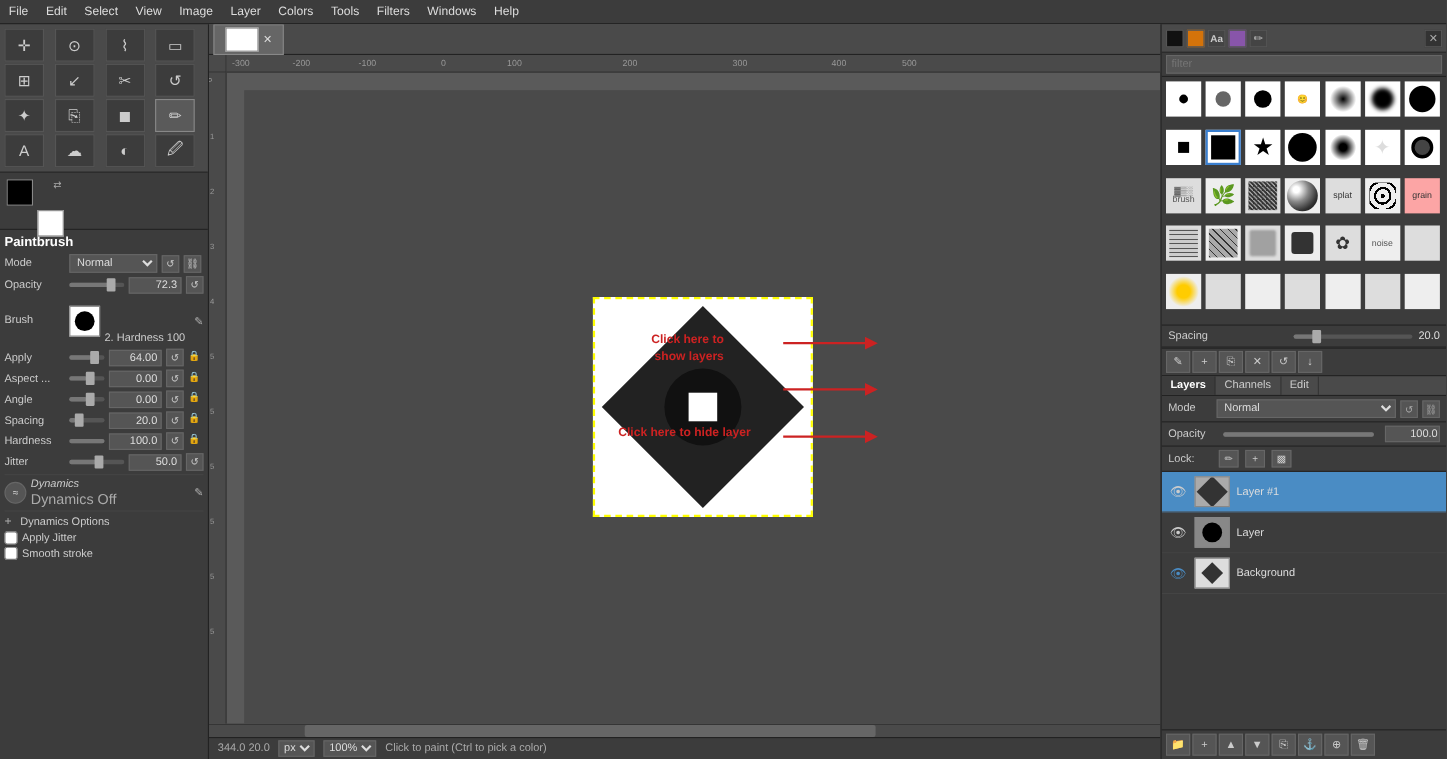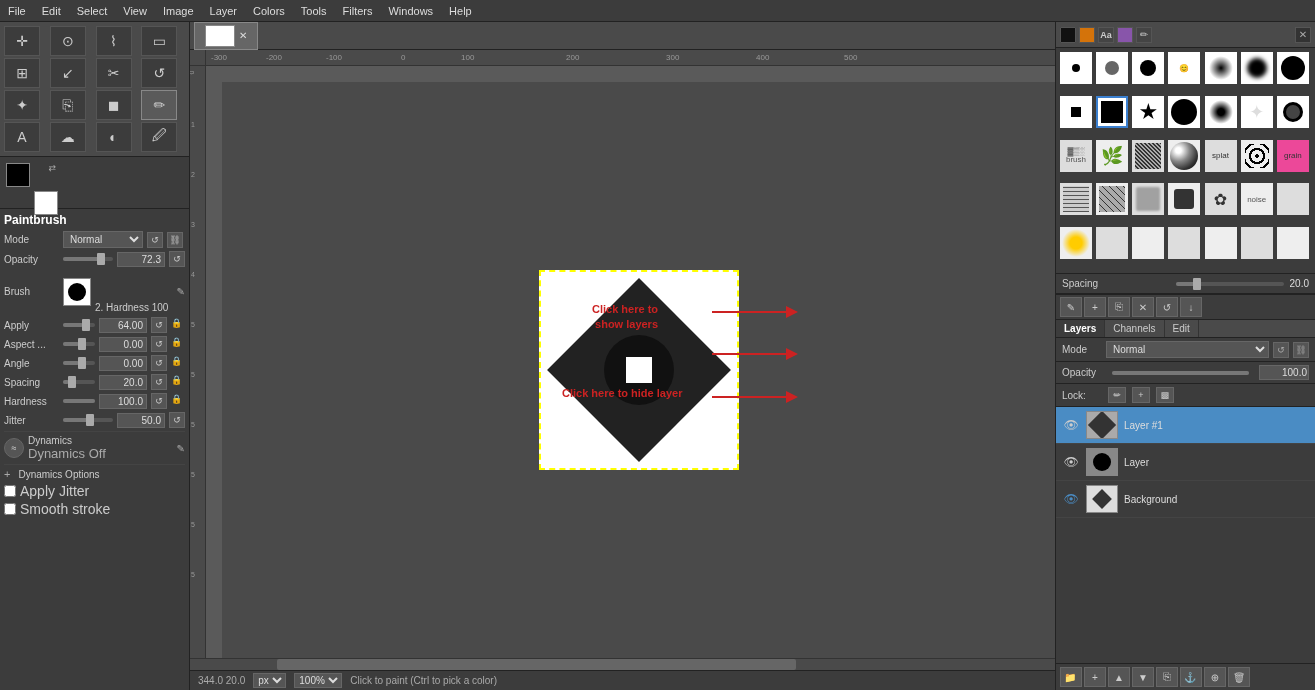--- a/index.html
+++ b/index.html
@@ -38,21 +38,21 @@
     .brush-row { display: flex; align-items: center; margin-bottom: 4px; gap: 4px; }
     .brush-preview { width: 28px; height: 28px; background: #fff; border: 1px solid #888; display: flex; align-items: center; justify-content: center; }
     .brush-info { font-size: 10px; color: #ccc; flex: 1; margin-top: 32px; }
     .edit-btn { font-size: 10px; color: #aaa; cursor: pointer; }
 
     .dynamics-row { display: flex; align-items: center; margin-bottom: 2px; gap: 4px; }
     .dynamics-icon { width: 20px; height: 20px; background: #555; border: 1px solid #666; border-radius: 50%; display: flex; align-items: center; justify-content: center; font-size: 9px; }
 
     .checkbox-row { display: flex; align-items: center; gap: 4px; margin-bottom: 2px; }
     .checkbox-row input[type=checkbox] { width: 12px; height: 12px; }
-    .checkbox-label { font-size: 14px; color: #ccc; }
+    .checkbox-label { font-size: 10px; color: #ccc; }
 
     .plus-btn { font-size: 11px; color: #aaa; margin-right: 4px; cursor: pointer; }
 
     
     #canvas-area { flex: 1; display: flex; flex-direction: column; background: #5a5a5a; overflow: hidden; }
     #canvas-tabs { height: 28px; background: #4a4a4a; display: flex; align-items: center; padding: 0 4px; border-bottom: 1px solid #222; }
     .canvas-tab { background: #666; border: 1px solid #888; padding: 2px 10px; font-size: 10px; color: #ddd; display: flex; align-items: center; gap: 4px; cursor: pointer; }
     .canvas-tab-preview { width: 30px; height: 22px; background: #fff; border: 1px solid #888; display: inline-block; }
     #h-ruler { height: 16px; background: #4a4a4a; border-bottom: 1px solid #333; display: flex; align-items: center; overflow: hidden; position: relative; }
     #v-ruler { width: 16px; background: #4a4a4a; border-right: 1px solid #333; position: absolute; left: 0; top: 0; bottom: 0; }
@@ -266,21 +266,21 @@
         </div>
         <input class="option-input" type="text" value="50.0" style="">
         <div class="reset-btn">↺</div>
       </div>
 
       <div class="separator"></div>
 
       <div class="dynamics-row">
         <div class="dynamics-icon">≈</div>
         <div style="flex:1;">
-          <div style="font-size:10px; color:#ccc;">Dynamics</div>
+          <div style="font-size:10px; color:#ccc;font-style:italic;">Dynamics</div>
           <div style="font-size:13px; color:#aaa;">Dynamics Off</div>
         </div>
         <span class="edit-btn">✎</span>
       </div>
 
       <div class="separator"></div>
 
       <div class="option-row">
         <span class="plus-btn">+</span>
         <span style="font-size:10px; color:#ccc;">Dynamics Options</span>
@@ -313,21 +313,21 @@
         <div style="width:16px; height:16px; background:#4a4a4a; border-right:1px solid #333; border-bottom:1px solid #333; flex-shrink:0;"></div>
         <div id="h-ruler" style="flex:1; background:#4a4a4a; border-bottom:1px solid #333; overflow:hidden; position:relative;">
           <span style="position:absolute; left:5px; font-size:8px; color:#999;">-300</span>
           <span style="position:absolute; left:60px; font-size:8px; color:#999;">-200</span>
           <span style="position:absolute; left:120px; font-size:8px; color:#999;">-100</span>
           <span style="position:absolute; left:195px; font-size:8px; color:#999;">0</span>
           <span style="position:absolute; left:255px; font-size:8px; color:#999;">100</span>
           <span style="position:absolute; left:360px; font-size:8px; color:#999;">200</span>
           <span style="position:absolute; left:460px; font-size:8px; color:#999;">300</span>
           <span style="position:absolute; left:550px; font-size:8px; color:#999;">400</span>
-          <span style="position:absolute; left:638px; font-size:8px; color:#999;">500</span>
+          <span style="position:absolute; left:614px; font-size:8px; color:#999;">500</span>
         </div>
       </div>
 
       <div style="flex:1; display:flex; overflow:hidden; position:relative;">
 
         <div id="v-ruler" style="width:16px; background:#4a4a4a; border-right:1px solid #333; flex-shrink:0; position:relative; overflow:hidden;">
           <span style="position:absolute; top:5px; left:1px; font-size:7px; color:#999; transform:rotate(-90deg); transform-origin:left center; white-space:nowrap;">0</span>
           <span style="position:absolute; top:55px; left:1px; font-size:7px; color:#999;">1</span>
           <span style="position:absolute; top:105px; left:1px; font-size:7px; color:#999;">2</span>
           <span style="position:absolute; top:155px; left:1px; font-size:7px; color:#999;">3</span>
@@ -406,20 +406,23 @@
     <div id="brush-panel-header" style="height:26px; background:#4a4a4a; display:flex; align-items:center; padding:0 4px; gap:3px; border-bottom:1px solid #222;">
       <div class="panel-icon active" style="background:#111; width:16px; height:16px; border-radius:1px;"></div>
       <div class="panel-icon" style="background:#d4730a; width:16px; height:16px;"></div>
       <div class="panel-icon" style="font-size:9px; font-weight:bold; color:#ccc; background:#444; width:16px; height:16px; display:flex; align-items:center; justify-content:center; border:1px solid #555;">Aa</div>
       <div class="panel-icon" style="background:#8855aa; width:16px; height:16px;"></div>
       <div class="panel-icon" style="font-size:10px; background:#444; width:16px; height:16px; display:flex; align-items:center; justify-content:center; border:1px solid #555; color:#ccc;">✏</div>
       <div style="flex:1;"></div>
       <div class="panel-icon" style="font-size:10px; color:#aaa;">✕</div>
     </div>
 
+    <div style="padding:2px 4px; background:#3c3c3c; border-bottom:1px solid #222;">
+      <input class="filter-input" type="text" placeholder="filter" style="width: 100%; background: rgb(85, 85, 85); border: 1px solid rgb(102, 102, 102); color: rgb(221, 221, 221); font-size: 10px; padding: 2px 4px;">
+    </div>
 
 
     <div id="brush-grid" style="height:225px;">
 
       <div class="brush-cell">
           <div class="brush-shape-circle-sm"></div>
         </div>
       <div class="brush-cell">
           <div style="width:14px;height:14px;background:#000;border-radius:50%;opacity:0.6;"></div>
         </div>
@@ -470,21 +473,21 @@
         </div>
       <div class="brush-cell" style="background:#eee;">
           <div style="width:28px;height:28px;background:radial-gradient(circle at 30% 30%,#fff 10%,#888 40%,#333 70%,#000 100%);border-radius:50%;"></div>
         </div>
       <div class="brush-cell" style="background:#ddd;">
           <div style="font-size:8px;color:#333;text-align:center;">splat</div>
         </div>
       <div class="brush-cell" style="background:#eee;">
           <div style="width:24px;height:24px;background:repeating-radial-gradient(circle,#000 0,#000 2px,transparent 2px,transparent 6px);"></div>
         </div>
-      <div class="brush-cell" style="background:#ec4899;">
+      <div class="brush-cell" style="background:#fca5a5;">
           <div style="font-size:8px;color:#333;">grain</div>
         </div>
 
       <div class="brush-cell" style="background:#ddd;">
           <div style="width:26px;height:26px;background:repeating-linear-gradient(0deg,#555 0,#555 1px,transparent 0,transparent 4px) #ccc;"></div>
         </div>
       <div class="brush-cell" style="background:#eee;">
           <div style="width:26px;height:26px;background:repeating-linear-gradient(45deg,#333 0,#333 1px,#aaa 0,#aaa 5px);"></div>
         </div>
       <div class="brush-cell" style="background:#ddd;">

